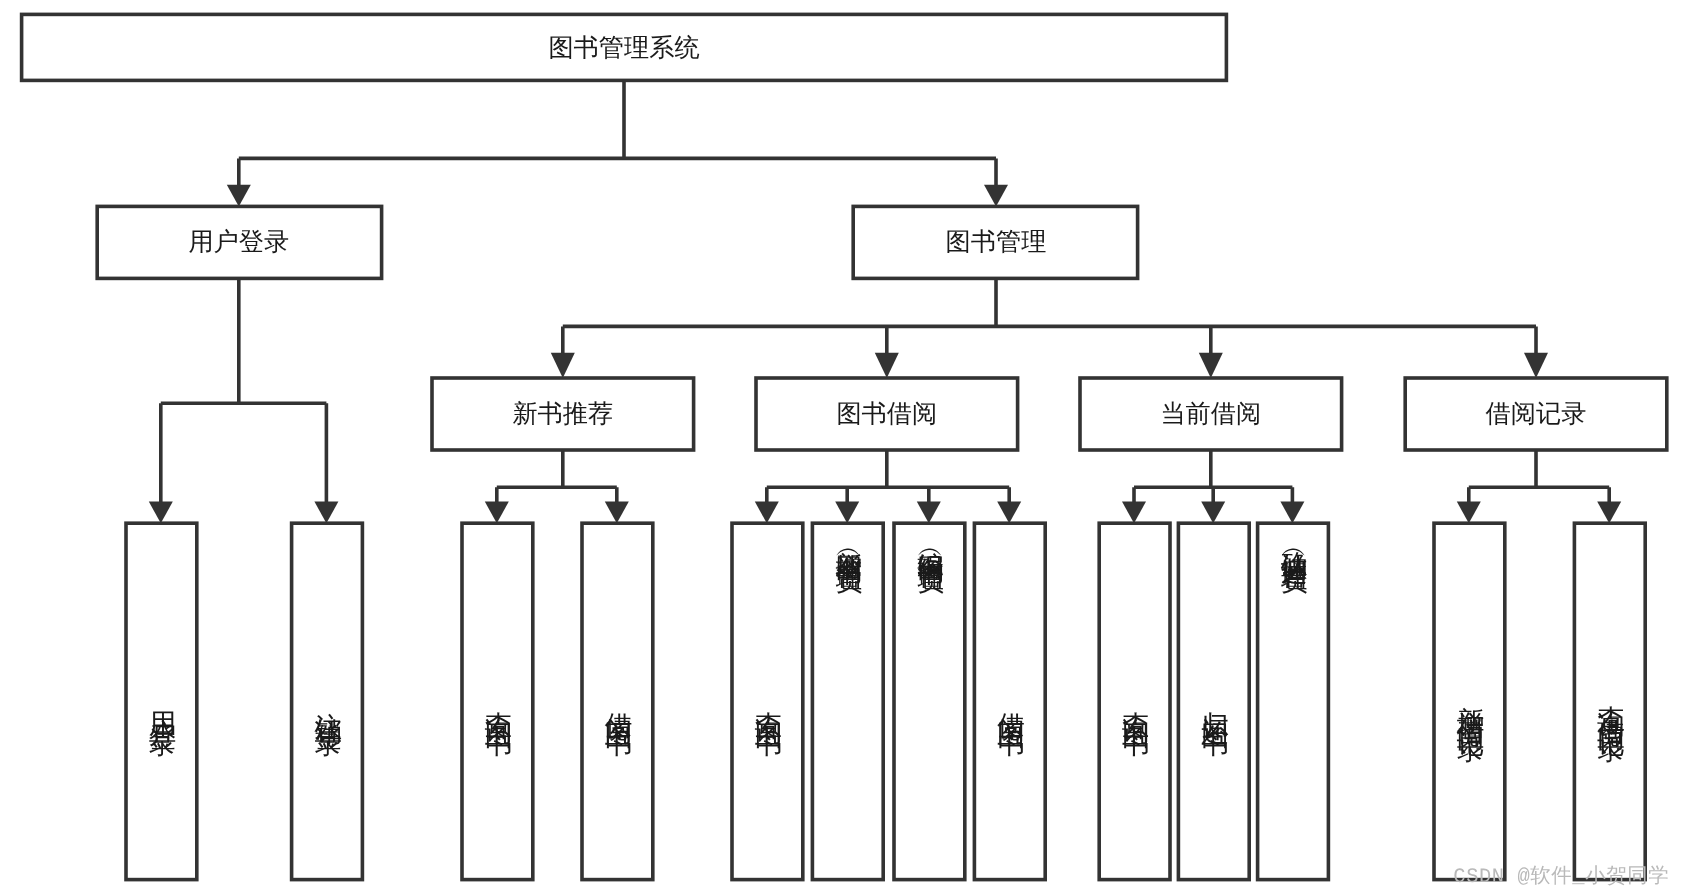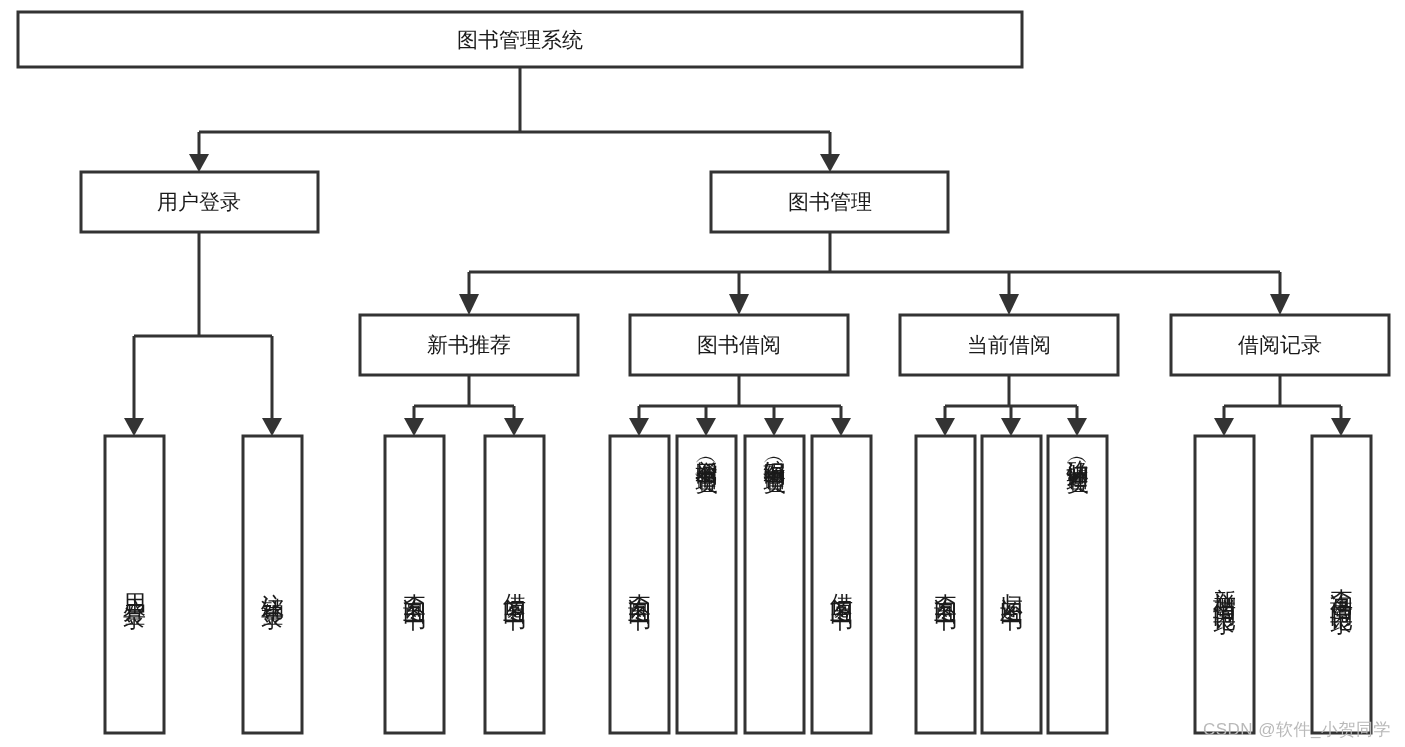--- a/index.html
+++ b/index.html
@@ -49,21 +49,21 @@
     font-size: 21px;
     text-anchor: middle;
     dominant-baseline: middle;
   }
   .watermark {
     position: absolute;
     right: 14px;
     bottom: 6px;
     color: #b9b9b9;
     font-size: 17px;
-    font-family: Liberation Sans, sans-serif;
+    font-family: Liberation Mono, monospace;
     white-space: nowrap;
     letter-spacing: 0.5px;
     pointer-events: none;
   }
 </style>
 </head>
 <body>
 
 <div id="diagram-root">
 

